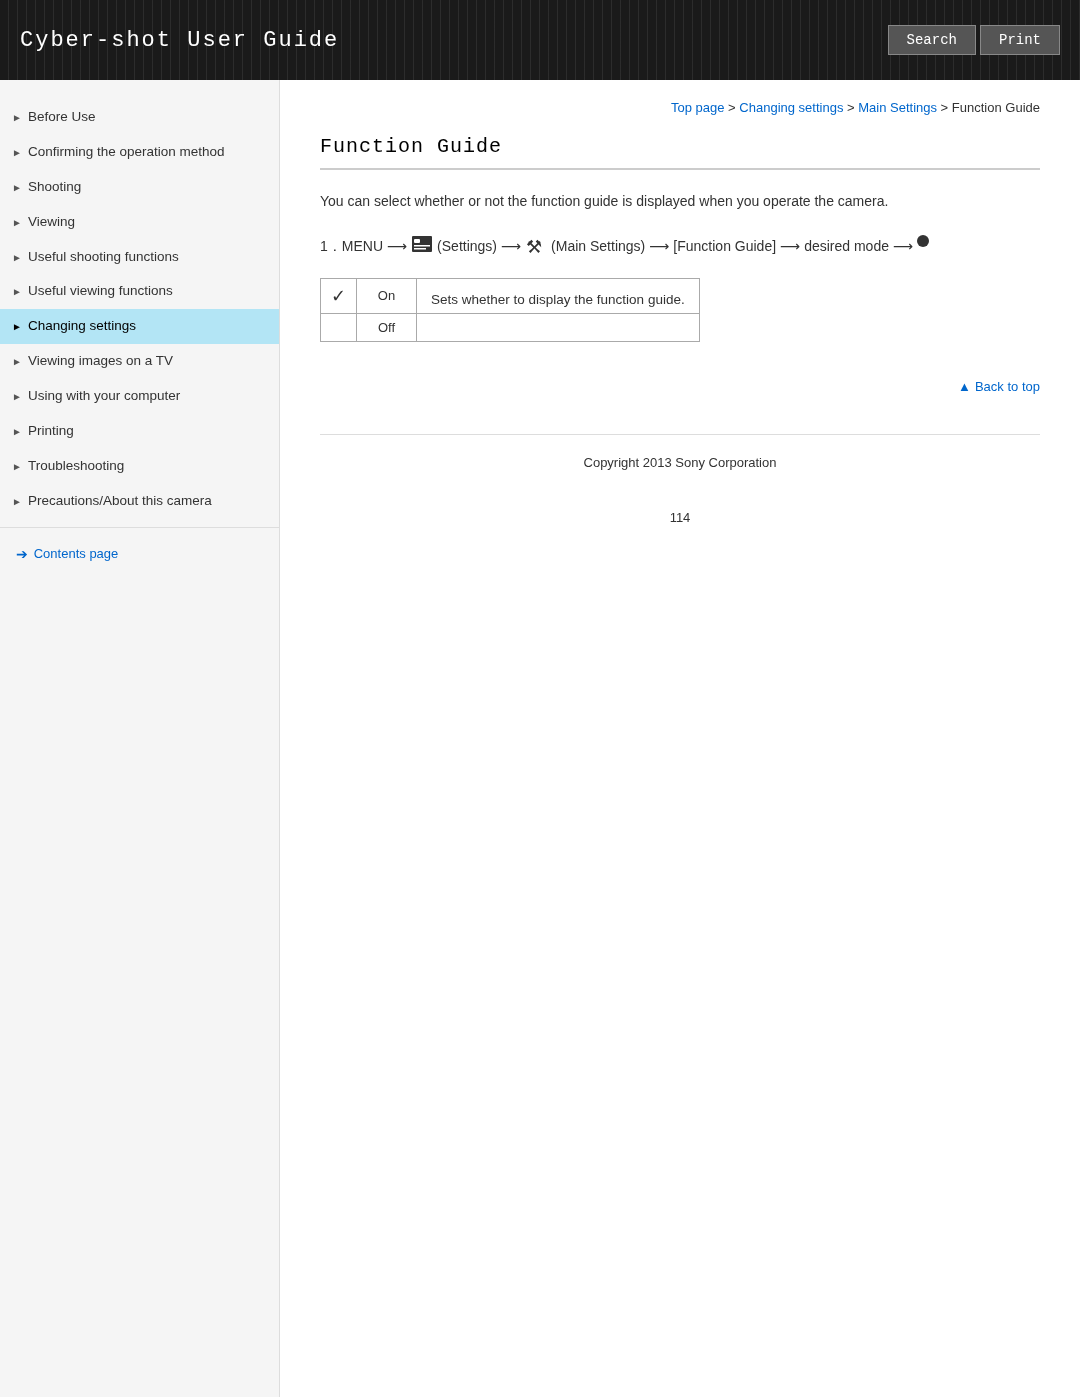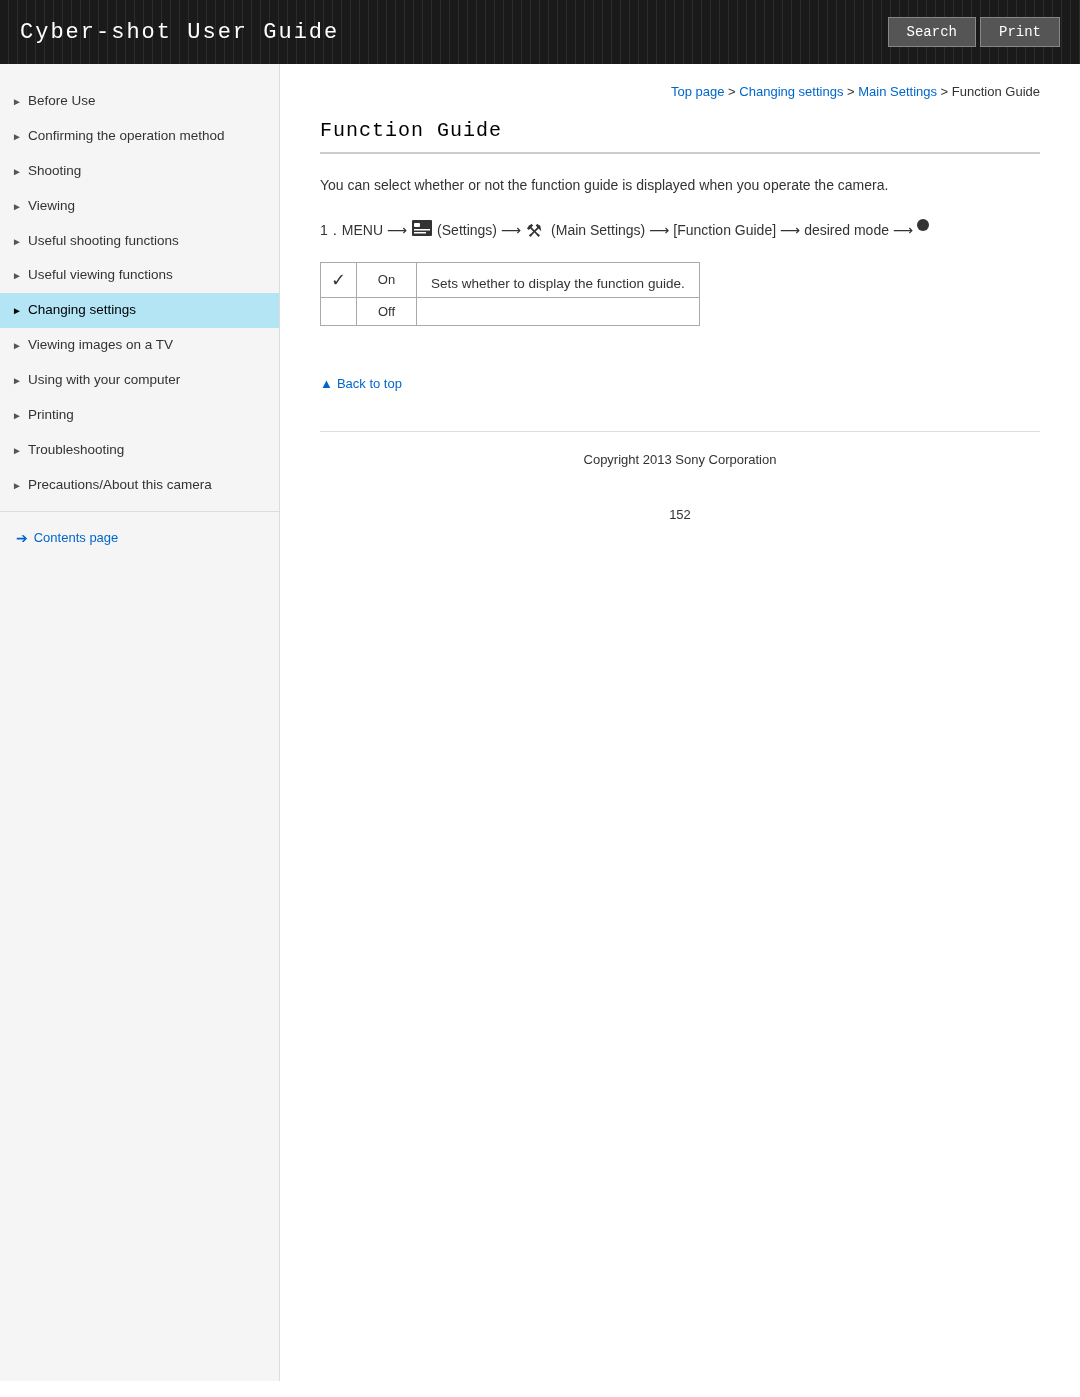--- a/index.html
+++ b/index.html
@@ -15,21 +15,21 @@
     
     .header {
       background: #1a1a1a;
       background-image: repeating-linear-gradient(
         90deg,
         transparent,
         transparent 8px,
         rgba(255,255,255,0.08) 8px,
         rgba(255,255,255,0.08) 9px
       );
-      height: 64px;
+      height: 80px;
       display: flex;
       align-items: center;
       justify-content: space-between;
       padding: 0 20px;
     }
     .header-title {
       color: #fff;
       font-size: 22px;
       font-family: 'Courier New', monospace;
       letter-spacing: 2px;
@@ -210,22 +210,22 @@
       display: flex;
       align-items: flex-end;
     }
     .checkmark-icon {
       font-size: 18px;
       color: #333;
     }
 
     
     .back-to-top {
-      text-align: left;
-      margin-top: 20px;
+      text-align: right;
+      margin-top: 7px;
       font-size: 13px;
     }
     .back-to-top a {
       color: #0066cc;
       text-decoration: none;
       cursor: pointer;
     }
     .back-arrow { margin-right: 4px; }
 
     
@@ -393,16 +393,16 @@
         <span class="back-arrow">▲</span><span>Back to top</span>
       </a>
     </div>
 
     
     <div class="footer">
       <span>Copyright 2013 Sony Corporation</span>
     </div>
 
     
-    <div class="page-number">152</div>
+    <div class="page-number">114</div>
 
   </div>
 </div>
 
 </body></html>

